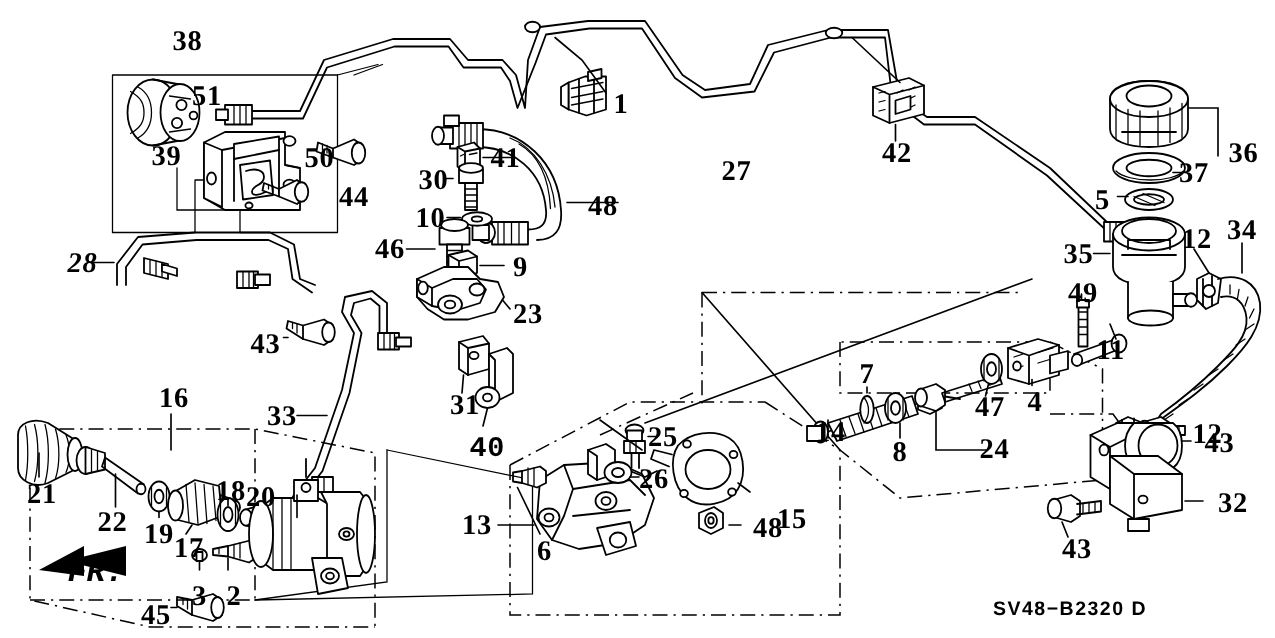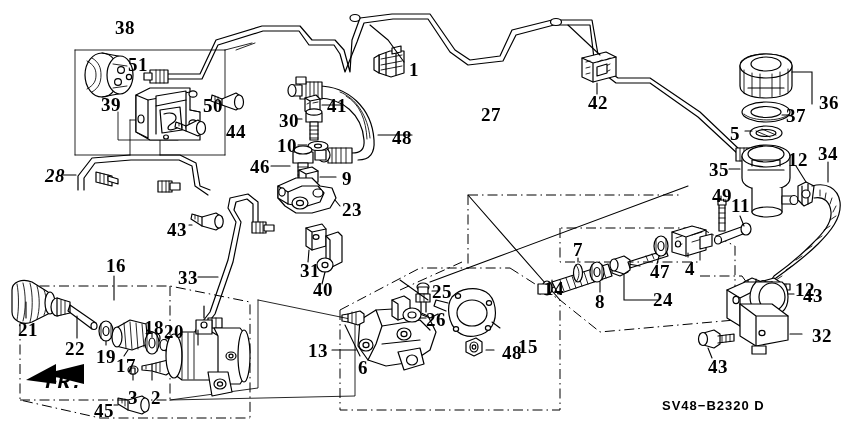--- a/index.html
+++ b/index.html
@@ -611,21 +611,21 @@
   <span class="lbl" style="left:409px;top:60px;">1</span>
   <span class="lbl" style="left:151px;top:388px;">2</span>
   <span class="lbl" style="left:128px;top:388px;">3</span>
   <span class="lbl" style="left:685px;top:259px;">4</span>
   <span class="lbl" style="left:730px;top:124px;">5</span>
   <span class="lbl" style="left:358px;top:358px;">6</span>
   <span class="lbl" style="left:573px;top:240px;">7</span>
   <span class="lbl" style="left:595px;top:292px;">8</span>
   <span class="lbl" style="left:342px;top:169px;">9</span>
   <span class="lbl" style="left:277px;top:136px;">10</span>
-  <span class="lbl" style="left:731px;top:196px;">11</span>
+  <span class="lbl" style="left:731px;top:224px;">11</span>
   <span class="lbl" style="left:788px;top:150px;">12</span>
   <span class="lbl" style="left:795px;top:280px;">12</span>
   <span class="lbl" style="left:308px;top:341px;">13</span>
   <span class="lbl" style="left:544px;top:279px;">14</span>
   <span class="lbl" style="left:518px;top:319px;margin-top:18px;">15</span>
   <span class="lbl" style="left:106px;top:256px;">16</span>
   <span class="lbl" style="left:116px;top:356px;">17</span>
   <span class="lbl" style="left:144px;top:318px;text-align:right;">18</span>
   <span class="lbl" style="left:96px;top:347px;">19</span>
   <span class="lbl" style="left:164px;top:322px;">20</span>
@@ -641,21 +641,21 @@
   <span class="lbl" style="left:279px;top:111px;">30</span>
   <span class="lbl" style="left:300px;top:261px;">31</span>
   <span class="lbl" style="left:812px;top:326px;">32</span>
   <span class="lbl" style="left:178px;top:268px;">33</span>
   <span class="lbl" style="left:818px;top:144px;">34</span>
   <span class="lbl" style="left:709px;top:160px;">35</span>
   <span class="lbl" style="left:819px;top:93px;">36</span>
   <span class="lbl" style="left:786px;top:106px;">37</span>
   <span class="lbl" style="left:115px;top:18px;">38</span>
   <span class="lbl" style="left:101px;top:95px;">39</span>
-  <span class="lbl" style="left:313px;top:280px;">40</span>
+  <span class="lbl" style="left:313px;top:290px;font-family:Liberation Mono, monospace;">40</span>
   <span class="lbl" style="left:327px;top:96px;">41</span>
   <span class="lbl" style="left:588px;top:93px;">42</span>
   <span class="lbl" style="left:167px;top:220px;">43</span>
   <span class="lbl" style="left:803px;top:286px;">43</span>
   <span class="lbl" style="left:708px;top:357px;">43</span>
   <span class="lbl" style="left:226px;top:122px;">44</span>
   <span class="lbl" style="left:94px;top:401px;">45</span>
   <span class="lbl" style="left:250px;top:157px;">46</span>
   <span class="lbl" style="left:650px;top:262px;">47</span>
   <span class="lbl" style="left:502px;top:343px;">48</span>

